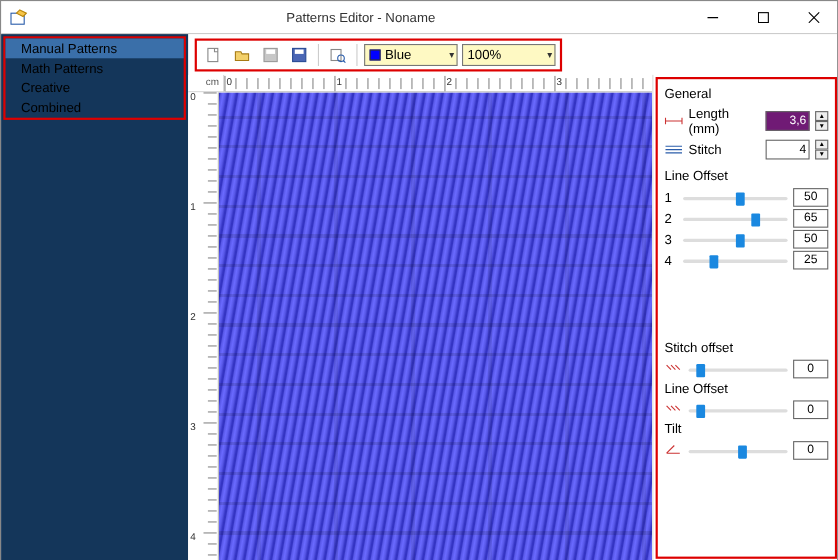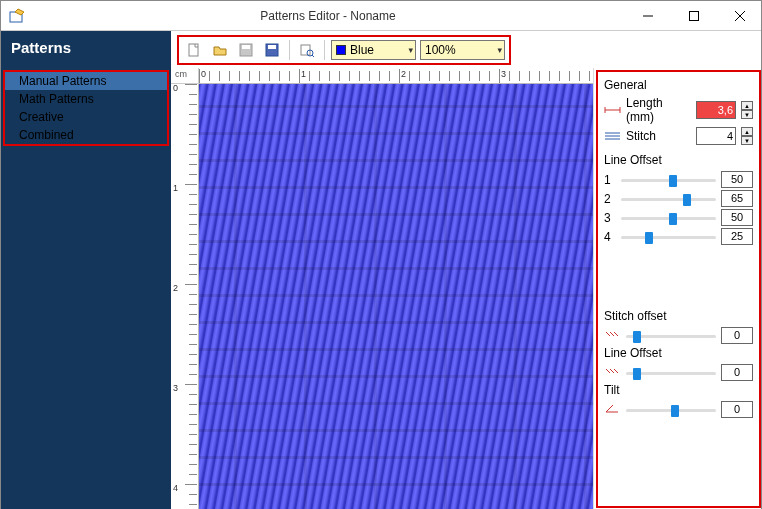--- a/index.html
+++ b/index.html
@@ -20,37 +20,37 @@
 .toolbar-row{height:37px;display:flex;align-items:center;padding:4px 6px;gap:2px}
 .toolbar-group{border:2px solid #d00;display:flex;align-items:center;padding:2px 4px;gap:4px;height:30px}
 .tbtn{width:22px;height:22px;display:flex;align-items:center;justify-content:center;cursor:pointer}
 .sep{width:1px;height:20px;background:#ccc;margin:0 2px}
 .combo{border:1px solid #777;height:20px;display:flex;align-items:center;background:#fef9c3;padding:0 2px 0 4px;cursor:pointer}
 .combo .arrow{margin-left:auto;font-size:9px;color:#333}
 .combo.color{width:85px}
 .combo.zoom{width:85px}
 .swatch{width:10px;height:10px;background:#0000ff;margin-right:4px;border:1px solid #333}
 .canvas-area{flex:1;display:flex;min-height:0}
-.ruler-corner{width:28px;height:16px;background:#fff;border-right:1px solid #ccc;border-bottom:1px solid #ccc;font-size:9px;padding:1px 4px;color:#555}
+.ruler-corner{width:28px;height:16px;background:#fff;border-right:1px solid #ccc;border-bottom:1px solid #ccc;font-size:9px;padding:1px 16px;color:#555}
 .ruler-h{flex:1;height:16px;background:#fff;border-bottom:1px solid #bbb;position:relative;font-size:9px}
 .ruler-v{width:28px;background:#fff;border-right:1px solid #bbb;position:relative}
 .canvas-wrap{flex:1;display:flex;flex-direction:column;min-width:0;overflow:hidden}
 .canvas-inner{flex:1;display:flex;min-height:0}
 .canvas{flex:1;overflow:hidden;position:relative}
 .pattern{position:absolute;inset:0;background:repeating-linear-gradient(100deg,#3434c3 0px,#3434c3 1px,#5858e8 2px,#6a6aff 4px,#5858e8 6px,#3434c3 8px);}
 .pattern::before{content:"";position:absolute;inset:0;background:repeating-linear-gradient(90deg,rgba(255,255,255,0) 0 35px,rgba(0,0,0,.08) 35px 38px,rgba(255,255,255,0) 38px 70px);}
 .pattern::after{content:"";position:absolute;inset:0;background:repeating-linear-gradient(0deg,rgba(0,0,0,0) 0 24px,rgba(0,0,0,.12) 24px 27px);mix-blend-mode:multiply}
 .rpanel{width:170px;border-left:1px solid #ddd;padding:4px 6px;background:#fff;position:relative}
 .rpanel-box{border:2px solid #d00;position:absolute;inset:2px;padding:4px 6px}
 .sect-title{color:#000;margin:2px 0 4px}
 .prop{display:flex;align-items:center;margin:3px 0;gap:5px}
 .prop .lbl{flex:1}
 .prop .pico{width:17px;height:13px;display:flex;align-items:center;justify-content:center}
 .num{width:40px;height:18px;border:1px solid #666;font-size:11px;text-align:right;padding-right:2px;background:#fff}
-.num.sel{background:#ef4444;color:#fff}
+.num.sel{background:#701a75;color:#fff}
 .spin{width:12px;height:18px;display:flex;flex-direction:column}
 .spin div{flex:1;border:1px solid #666;font-size:6px;display:flex;align-items:center;justify-content:center;background:#eee;cursor:pointer}
 .slider-row{display:flex;align-items:center;margin:2px 0;gap:5px}
 .slider-row .idx{width:12px}
 .slider{flex:1;height:16px;position:relative}
 .track{position:absolute;left:0;right:0;top:7px;height:3px;background:#ddd;border-radius:2px}
 .thumb{position:absolute;top:3px;width:8px;height:12px;background:#1a88e0;border-radius:1px}
 .valbox{width:32px;height:17px;border:1px solid #666;text-align:center;font-size:11px;line-height:15px}
 .tick{position:absolute;top:3px;width:1px;height:10px;background:#888}
 .tick.major{top:1px;height:14px}
@@ -84,21 +84,20 @@
           <svg width="10" height="10">
             <line x1="0" y1="0" x2="10" y2="10" stroke="#000"></line>
             <line x1="10" y1="0" x2="0" y2="10" stroke="#000"></line>
           </svg>
         </div>
     </div>
   </div>
 
   <div class="body">
     <div class="sidebar">
-      <div class="side-title">Patterns</div>
       <div class="side-items">
         <div class="side-item selected"><span>Manual Patterns</span></div>
         <div class="side-item"><span>Math Patterns</span></div>
         <div class="side-item"><span>Creative</span></div>
         <div class="side-item"><span>Combined</span></div>
       </div>
     </div>
 
     <div class="main">
       <div class="toolbar-row">

